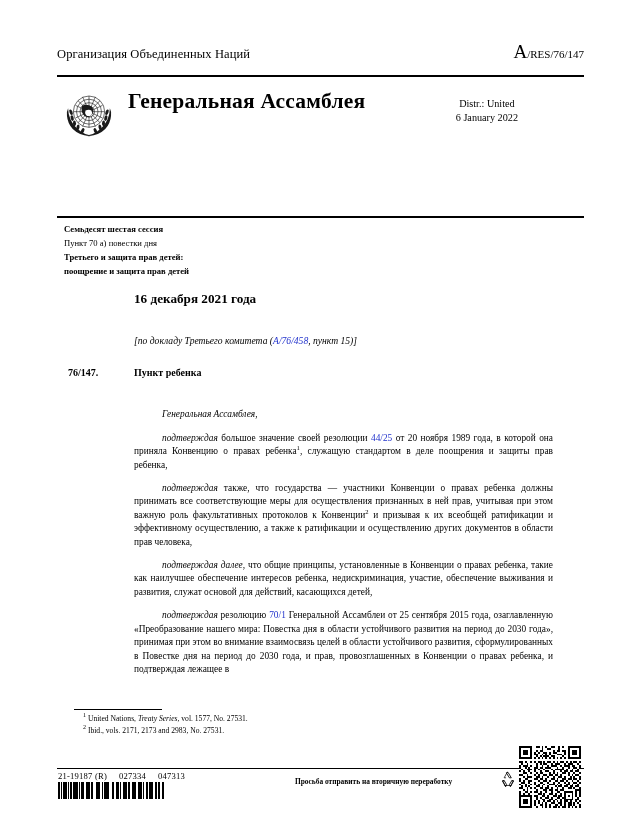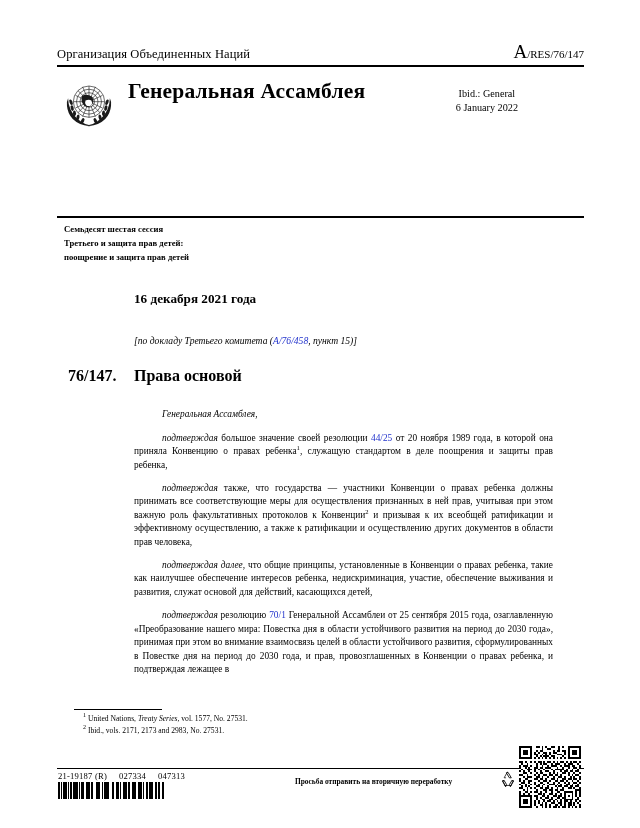--- a/index.html
+++ b/index.html
@@ -24,21 +24,21 @@
   .header {
     position: absolute;
     left: 57px;
     top: 42px;
     width: 527px;
   }
   .header-top {
     display: flex;
     align-items: baseline;
     justify-content: space-between;
-    padding-bottom: 2px;
+    padding-bottom: 12px;
   }
   .org-name {
     font-size: 12.5px;
     letter-spacing: 0.1px;
     white-space: nowrap;
   }
   .doc-symbol {
     white-space: nowrap;
     display: flex;
     align-items: baseline;
@@ -128,21 +128,21 @@
     color: #2233cc;
     text-decoration: none;
   }
 
   
   .res-head {
     position: absolute;
     left: 68px;
     top: 367px;
     width: 470px;
-    font-size: 16px;
+    font-size: 10px;
     font-weight: bold;
     display: flex;
   }
   .res-num {
     flex: 0 0 66px;
   }
 
   
   .body-wrap {
     position: absolute;
@@ -299,42 +299,43 @@
               <ellipse cx="75" cy="66" rx="2.6" ry="5" transform="rotate(4 75 66)"></ellipse>
               <ellipse cx="69" cy="73" rx="2.6" ry="5" transform="rotate(-10 69 73)"></ellipse>
               <ellipse cx="61" cy="79" rx="2.6" ry="5" transform="rotate(-24 61 79)"></ellipse>
             </g>
             <path d="M44 86 Q50 89 56 86 Q50 91 44 86 Z"></path>
           </g>
         </svg>
       </div>
       <div class="ga-title">Генеральная Ассамблея</div>
       <div class="distr-block">
-        <div>Ibid.: General</div>
+        <div>Distr.: United</div>
         <div>6 January 2022</div>
       </div>
     </div>
   </div>
 
   <div class="session-rule"></div>
   <div class="session-block">
     <div class="b">Семьдесят шестая сессия</div>
+    <div>Пункт 70 a) повестки дня</div>
     <div class="b">Третьего и защита прав детей:</div>
     <div class="b">поощрение и защита прав детей</div>
   </div>
 
   <div class="res-title">
     <div>16 декабря 2021 года</div>
   </div>
 
   <div class="res-source"><span>[по докладу Третьего комитета (</span><span class="doclink">A/76/458</span><span>, пункт 15)]</span></div>
 
   <div class="res-head">
     <span class="res-num">76/147.</span>
-    <span>Права основой</span>
+    <span>Пункт ребенка</span>
   </div>
 
   <div class="body-wrap">
 
     <div class="open-line">Генеральная Ассамблея,</div>
 
     <p class="para"><span class="it">подтверждая</span><span> большое значение своей резолюции </span><span class="doclink">44/25</span><span> от 20 ноября 1989 года, в которой она приняла Конвенцию о правах ребенка</span><sup>1</sup><span>, служащую стандартом в деле поощрения и защиты прав ребенка,</span></p>
 
     <p class="para"><span class="it">подтверждая</span><span> также, что государства — участники Конвенции о правах ребенка должны принимать все соответствующие меры для осуществления признанных в ней прав, учитывая при этом важную роль факультативных протоколов к Конвенции</span><sup>2</sup><span> и призывая к их всеобщей ратификации и эффективному осуществлению, а также к ратификации и осуществлению других документов в области прав человека,</span></p>
 

